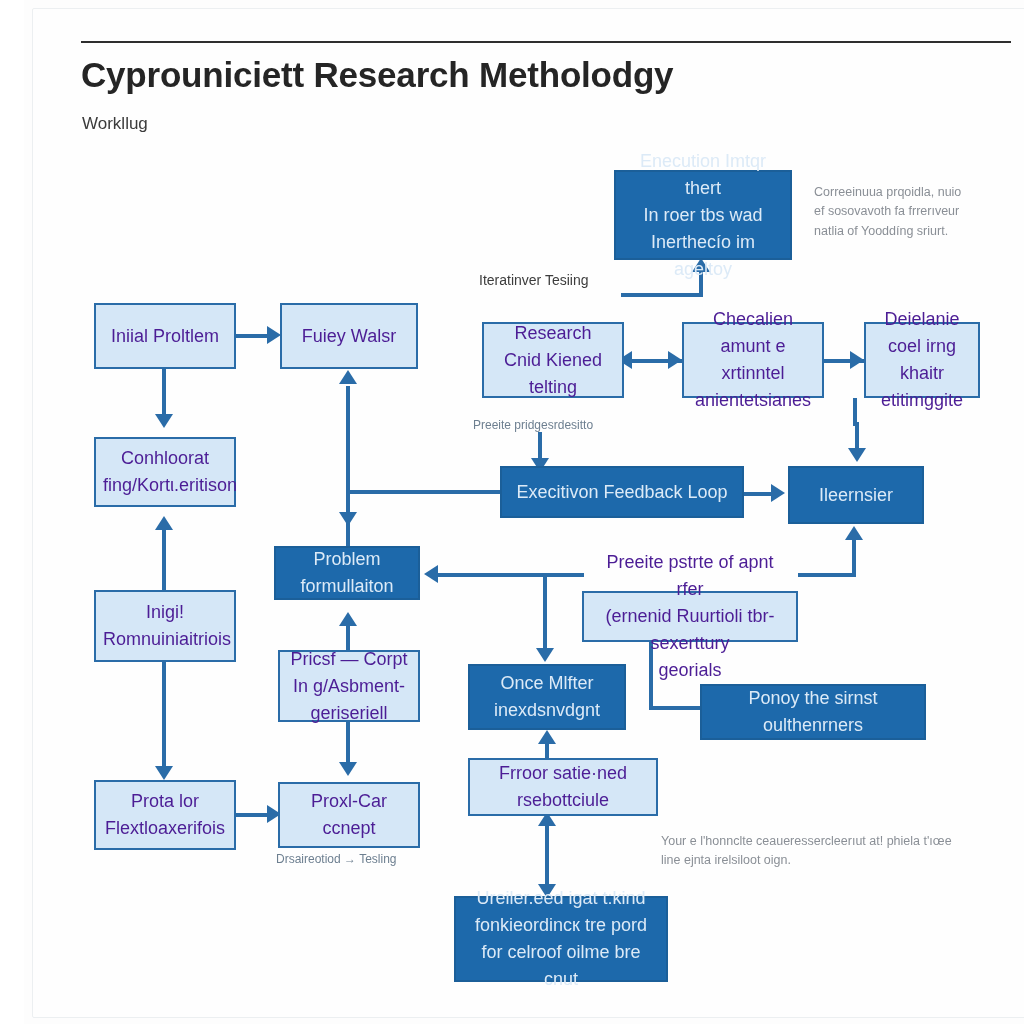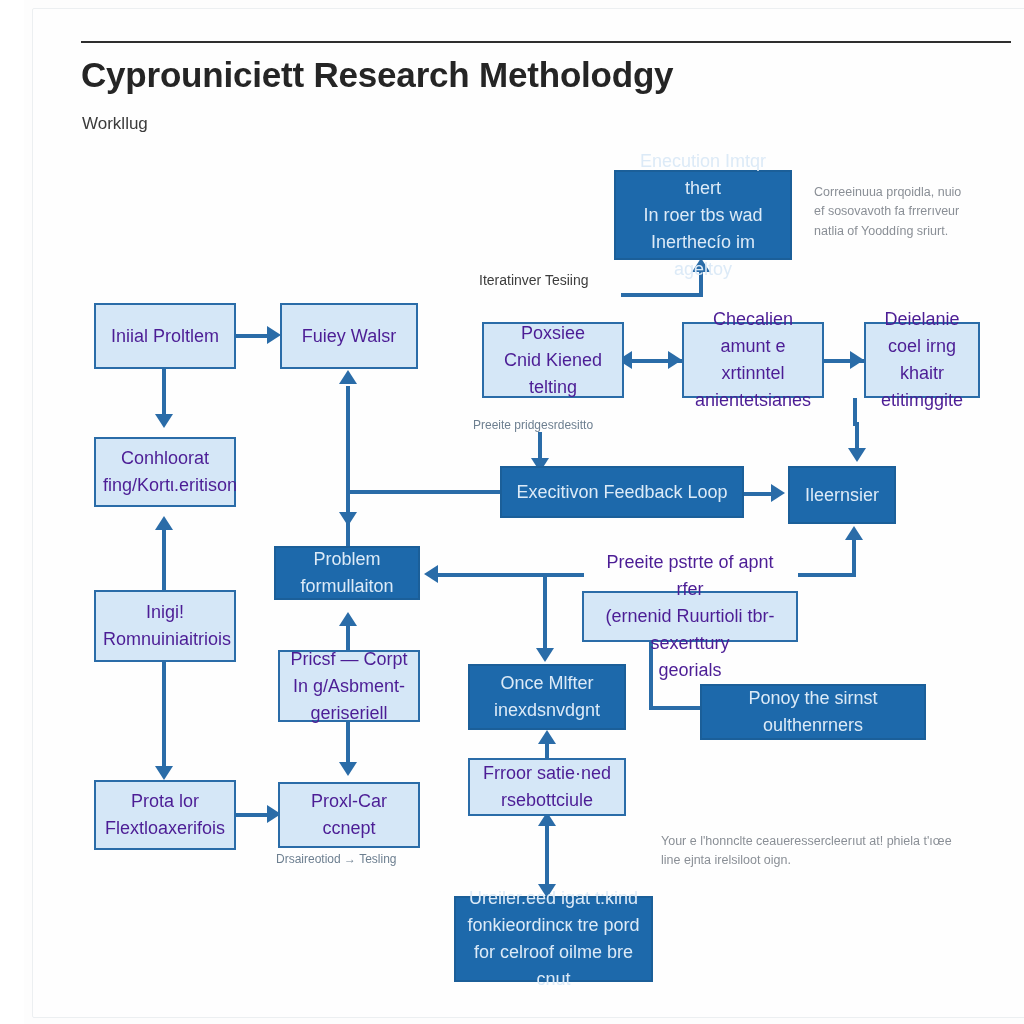--- a/index.html
+++ b/index.html
@@ -192,67 +192,67 @@
     <span class="txt">Proxl-Car ccnept</span>
   </div>
 
   <div class="node dark" style="left:590px;top:170px;width:178px;height:90px;">
     <span class="txt">Enecution Imtqr thert
 In roer tbs wad
 Inerthecío im ageltoy</span>
   </div>
 
   <div class="node light" style="left:458px;top:322px;width:142px;height:76px;">
-    <span class="txt">Poxsiee
+    <span class="txt">Research
 Cnid Kiened
 telting</span>
   </div>
 
   <div class="node light" style="left:658px;top:322px;width:142px;height:76px;">
     <span class="txt">Checalien
 amunt e xrtinntel
 anientetsianes</span>
   </div>
 
   <div class="node light" style="left:840px;top:322px;width:116px;height:76px;">
     <span class="txt">Deielanie
 coel irng khaitr
 etitimggite</span>
   </div>
 
   <div class="node dark" style="left:476px;top:466px;width:244px;height:52px;">
     <span class="txt">Execitivon Feedback Loop</span>
   </div>
 
-  <div class="node dark" style="left:764px;top:466px;width:108px;height:58px;">
+  <div class="node dark" style="left:764px;top:466px;width:136px;height:58px;">
     <span class="txt">Ileernsier</span>
   </div>
 
   <div class="node light" style="left:558px;top:591px;width:216px;height:51px;">
     <span class="txt">Preeite pstrte of apnt rfer
 (ernenid Ruurtioli tbr-sexerttury
 georials</span>
   </div>
 
   <div class="node dark" style="left:444px;top:664px;width:158px;height:66px;">
     <span class="txt">Once Mlfter
 inexdsnvdgnt</span>
   </div>
 
-  <div class="node light" style="left:444px;top:758px;width:158px;height:58px;">
+  <div class="node light" style="left:444px;top:758px;width:190px;height:58px;">
     <span class="txt">Frroor satie·ned
 rsebottciule</span>
   </div>
 
   <div class="node dark" style="left:676px;top:684px;width:226px;height:56px;">
     <span class="txt">Ponoy the sirnst
 oulthenrners</span>
   </div>
 
-  <div class="node dark" style="left:430px;top:896px;width:199px;height:86px;">
+  <div class="node dark" style="left:430px;top:896px;width:214px;height:86px;">
     <span class="txt">Ureiler.eed igat t:kind
 fonkieordincк tre pord
 for celroof oilme bre cnut</span>
   </div>
 
   <div class="edge-label" style="left:455px;top:272px;">Iteratinver Tesiing</div>
   <div class="edge-label small" style="left:449px;top:418px;">Preeite pridgesrdesitto</div>
   <div class="edge-label small" style="left:252px;top:852px;">Drsaireotiod → Tesling</div>
 
   <div class="note" style="left:790px;top:183px;width:200px;">Correeinuua prqoidla, nuio

